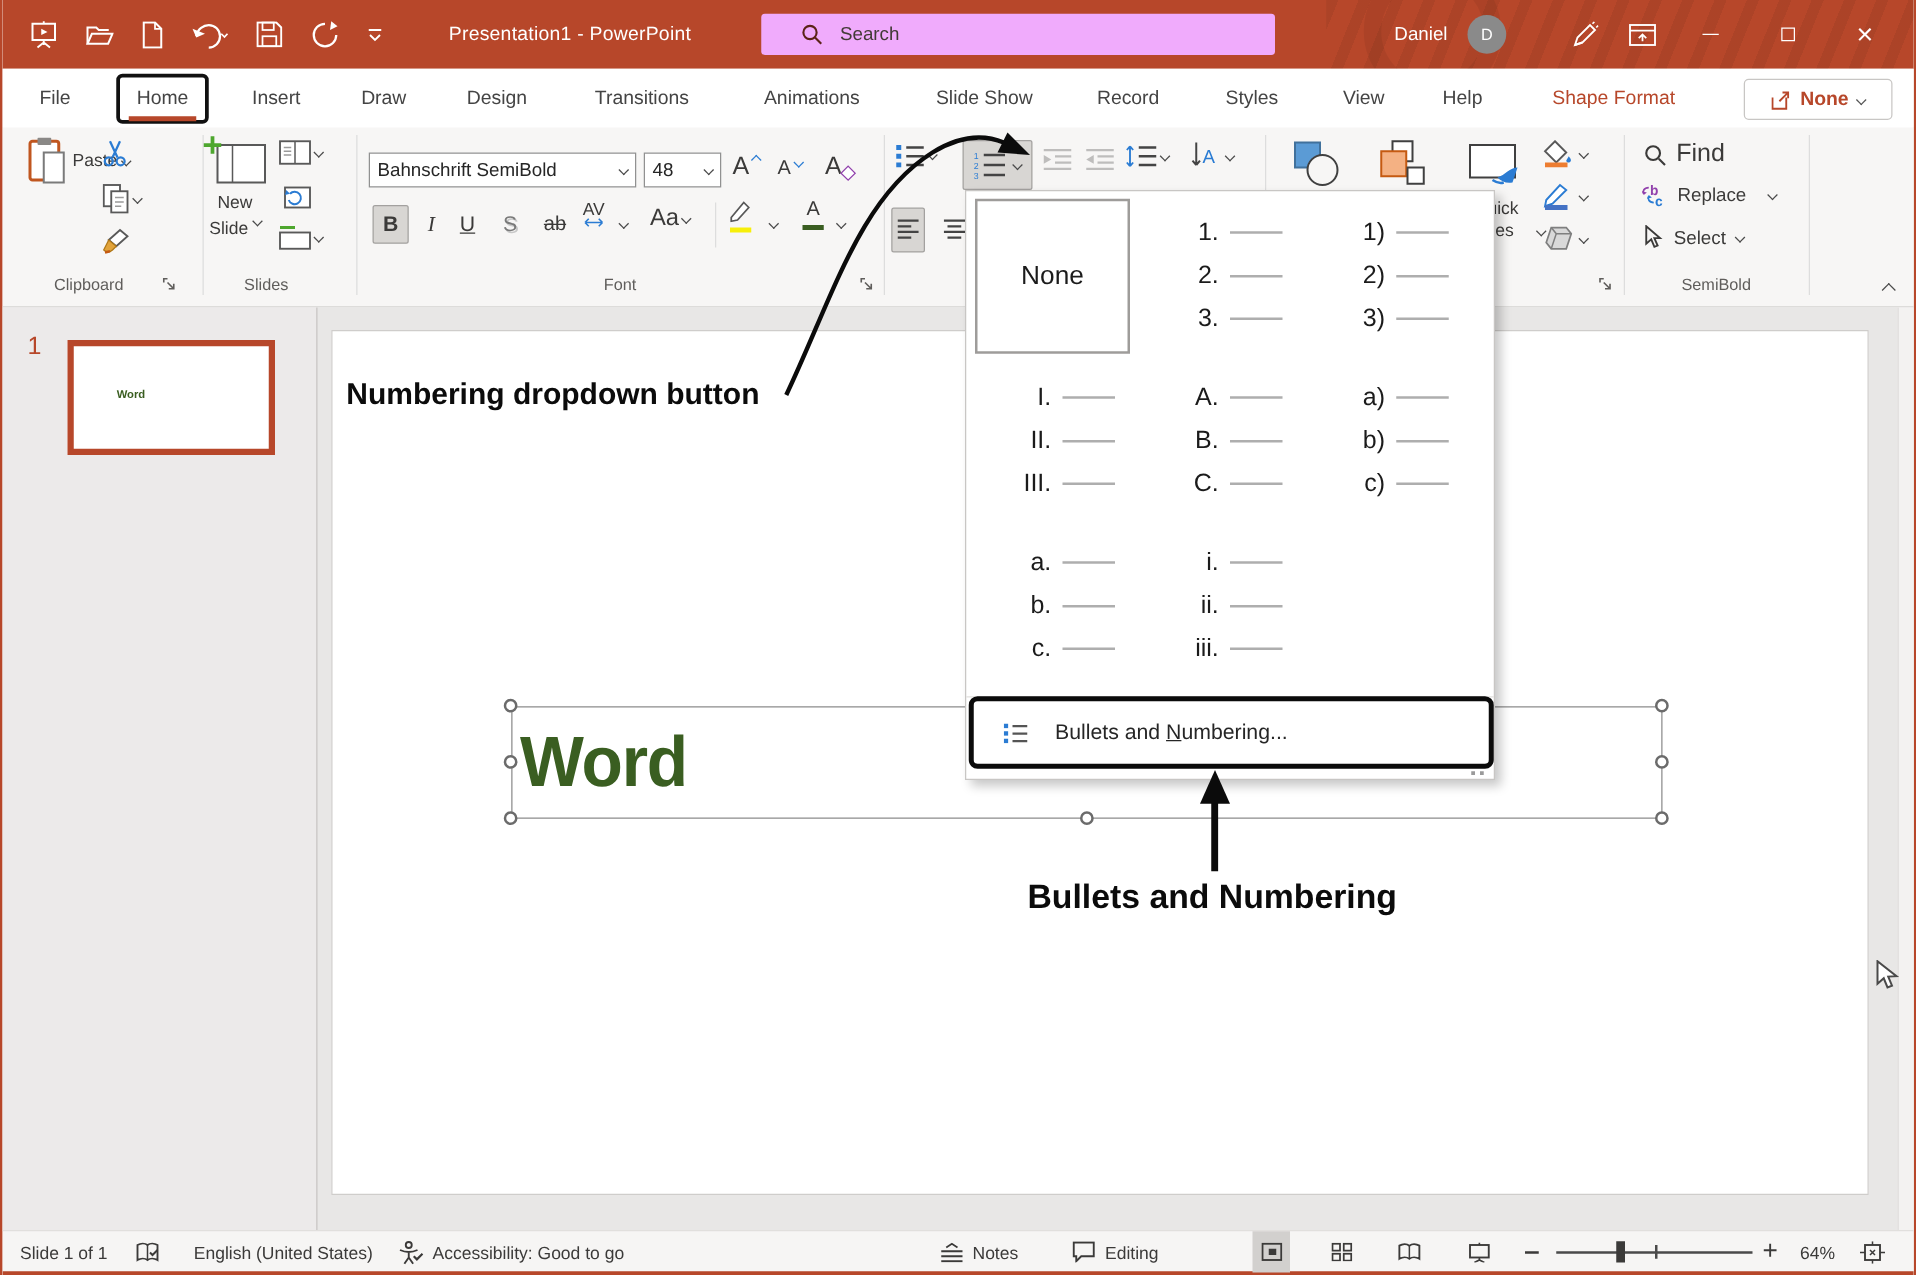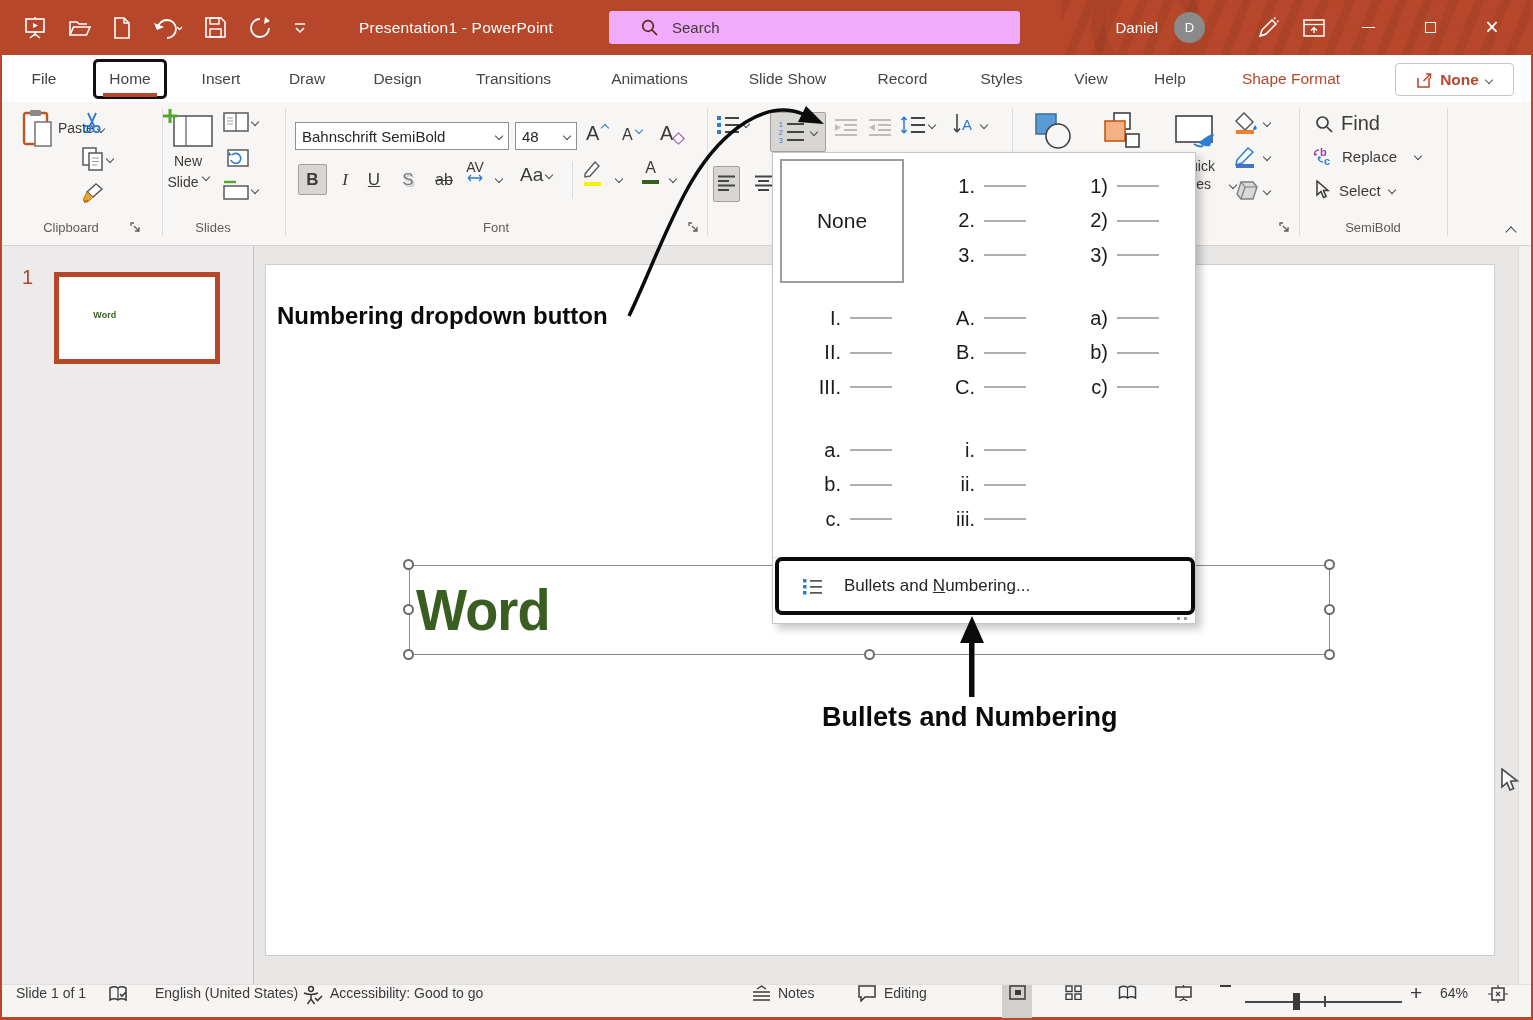--- a/index.html
+++ b/index.html
@@ -72,21 +72,21 @@
 .gripdots{position:absolute;right:8px;bottom:3px;display:flex;gap:4px}
 .gripdots i{width:3px;height:3px;background:#9a9a9a;display:block}
 
 
 .anno{position:absolute;z-index:50;font-weight:700;color:#0b0b0b}
 .annosvg{position:absolute;left:0;top:0;width:1533px;height:1020px;z-index:45;pointer-events:none}
 .cursor{position:absolute;left:1497px;top:768px;z-index:60}
 
 
 .statusbar{position:absolute;left:0;right:0;bottom:0;height:36px;background:#f6f5f4;border-top:1px solid #e1dfdd;border-bottom:3px solid #b7472a;font-size:14px;color:#3b3a39}
-.sb{position:absolute;top:0;height:33px;display:flex;align-items:flex-start;gap:7px}
+.sb{position:absolute;top:0;height:33px;display:flex;align-items:center;gap:7px}
 .sbbtn-on{background:#d2d0ce}
 .zoomtrack{position:absolute;left:1243px;top:16px;width:157px;height:2px;background:#4a4a4a}
 .zoomtick{position:absolute;left:1322px;top:11px;width:2px;height:11px;background:#4a4a4a}
 .zoomthumb{position:absolute;left:1291px;top:8px;width:7px;height:17px;background:#3b3a39}
 svg{display:block}
 </style>
 </head>
 <body>
 
 <div id="app">
@@ -649,21 +649,21 @@
     <div class="sb" style="left:106px">
       <svg width="20" height="18" viewBox="0 0 20 18">
           <path d="M10 3C8 1.5 4.5 1.5 2 3v12c2.5-1.5 6-1.5 8 0 2-1.5 5.5-1.5 8 0V3c-2.5-1.5-6-1.5-8 0z" fill="none" stroke="#3b3a39" stroke-width="1.5"></path>
           <path d="M10 3v12" stroke="#3b3a39" stroke-width="1.2"></path>
           <path d="M12 9l2 2 4-4" fill="none" stroke="#3b3a39" stroke-width="1.6"></path>
         </svg>
     </div>
     <div class="sb" style="left:153px">
         <span>English (United States)</span>
       </div>
-    <div class="sb" style="left:300px">
+    <div class="sb" style="left:316px">
       <svg width="21" height="20" viewBox="0 0 21 20">
           <circle cx="9" cy="4" r="2.4" fill="none" stroke="#3b3a39" stroke-width="1.5"></circle>
           <path d="M2 8c4.5 2 9.5 2 14 0 M9 10v4 M9 14l-3.5 5 M9 14l3.5 5" fill="none" stroke="#3b3a39" stroke-width="1.5"></path>
           <path d="M13 13l2.5 2.5L20 11" fill="none" stroke="#3b3a39" stroke-width="1.7"></path>
         </svg>
       <span>Accessibility: Good to go</span>
     </div>
 
     <div class="sb" style="left:750px">
       <svg width="19" height="16" viewBox="0 0 19 16">

